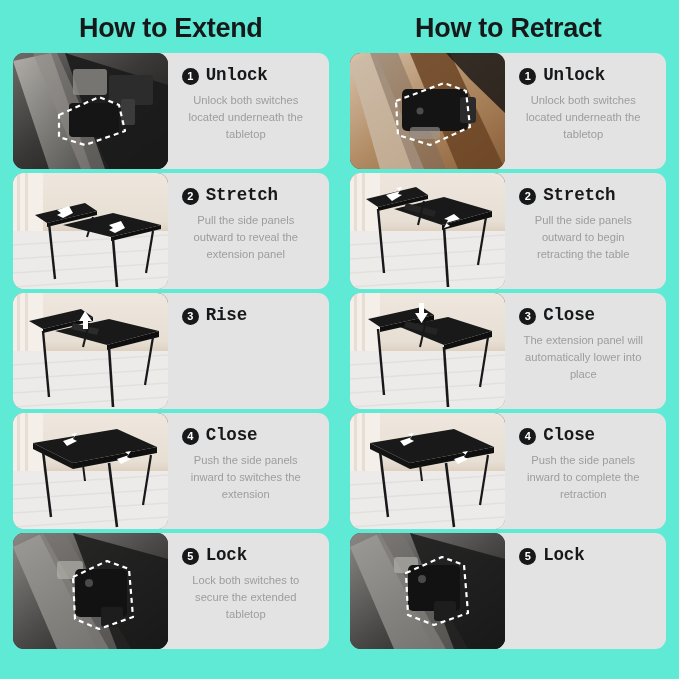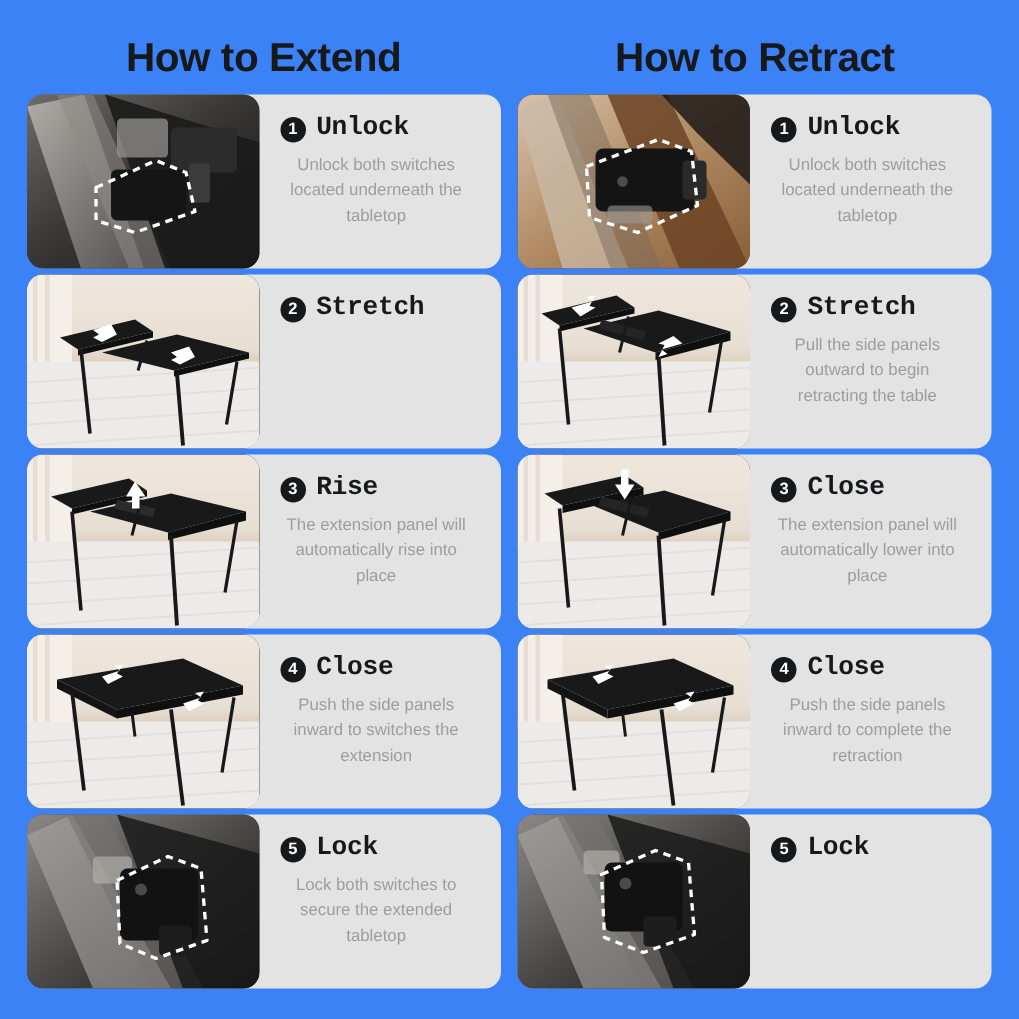--- a/index.html
+++ b/index.html
@@ -8,23 +8,23 @@
     width: 679px;
     height: 679px;
     background: #f4f4f4;
     font-family: "Liberation Sans", sans-serif;
     overflow: hidden;
   }
 
   .page {
     width: 679px;
     height: 679px;
-    background: #3b82f6;
-    display: flex;
-    padding: 12px;
+    background: #5eead4;
+    display: flex;
+    padding: 2px;
   }
 
   .column {
     width: 339.5px;
     height: 679px;
     display: flex;
     flex-direction: column;
     align-items: center;
   }
 
@@ -192,20 +192,21 @@
             <path d="M140 58 L133 100" stroke="#18181a" stroke-width="2.2" fill="none"></path>
             <polygon points="56,33 44,37 48,40 44,42 50,45 60,40" fill="#fff"></polygon>
             <polygon points="108,48 96,52 100,55 96,57 102,60 112,55" fill="#fff"></polygon>
           </svg>
         </div>
         <div class="text-col">
           <div class="step-head">
             <div class="badge">2</div>
             <div class="step-title">Stretch</div>
           </div>
+          <div class="step-desc">Pull the side panels outward to reveal the extension panel</div>
         </div>
       </div>
 
       <div class="step-card">
         <div class="thumb">
           <svg viewBox="0 0 155 116" preserveAspectRatio="none">
             <rect width="155" height="116" fill="url(#rmA)"></rect>
             <rect x="0" y="0" width="30" height="62" fill="#f4efe9"></rect>
             <rect x="4" y="0" width="3" height="60" fill="#e2dacf" opacity="0.8"></rect>
             <rect x="12" y="0" width="3" height="60" fill="#e2dacf" opacity="0.8"></rect>
@@ -226,21 +227,20 @@
             <path d="M96 54 L100 114" stroke="#18181a" stroke-width="2.6" fill="none"></path>
             <path d="M140 44 L132 92" stroke="#18181a" stroke-width="2.2" fill="none"></path>
             <polygon points="72,18 66,28 70,28 70,36 75,36 75,28 79,28" fill="#fff"></polygon>
           </svg>
         </div>
         <div class="text-col">
           <div class="step-head">
             <div class="badge">3</div>
             <div class="step-title">Rise</div>
           </div>
-          <div class="step-desc">The extension panel will automatically rise into place</div>
         </div>
       </div>
 
       <div class="step-card">
         <div class="thumb">
           <svg viewBox="0 0 155 116" preserveAspectRatio="none">
             <rect width="155" height="116" fill="url(#rmA)"></rect>
             <rect x="0" y="0" width="30" height="62" fill="#f4efe9"></rect>
             <rect x="4" y="0" width="3" height="60" fill="#e2dacf" opacity="0.8"></rect>
             <rect x="12" y="0" width="3" height="60" fill="#e2dacf" opacity="0.8"></rect>

